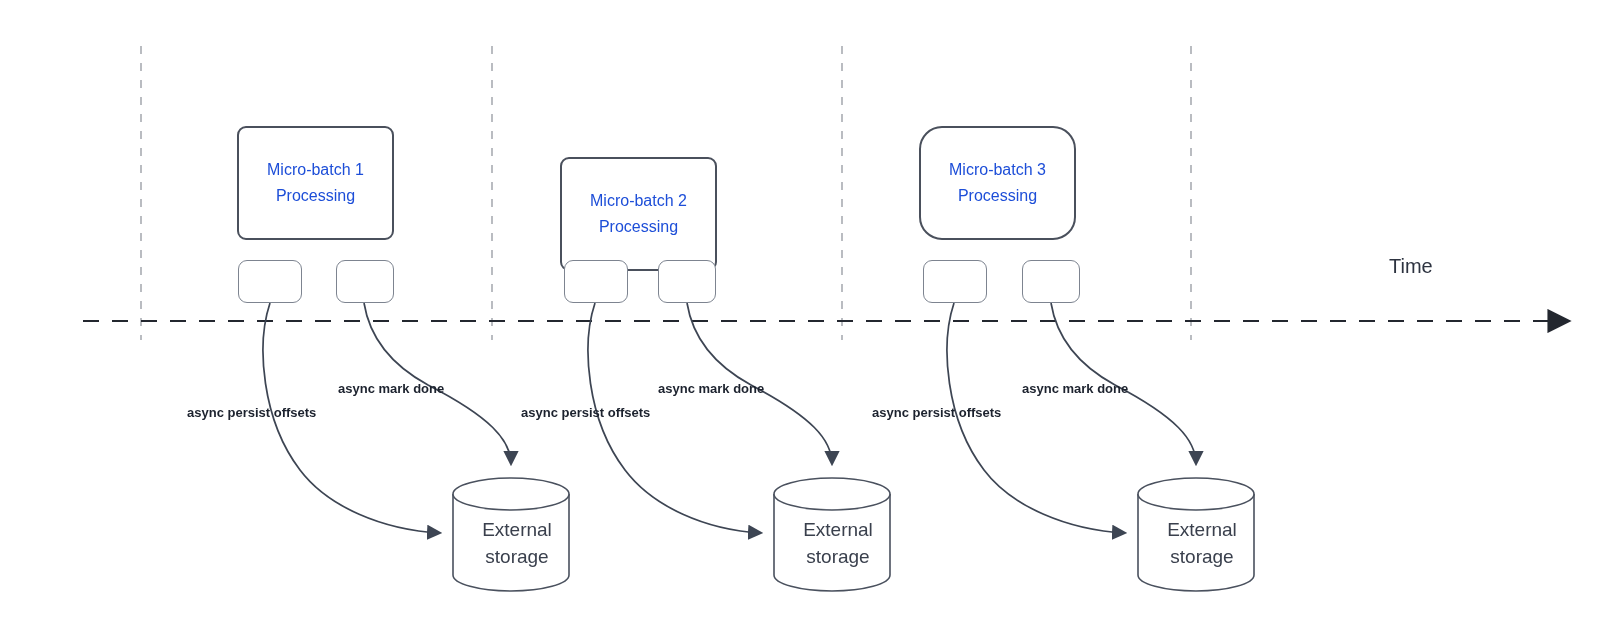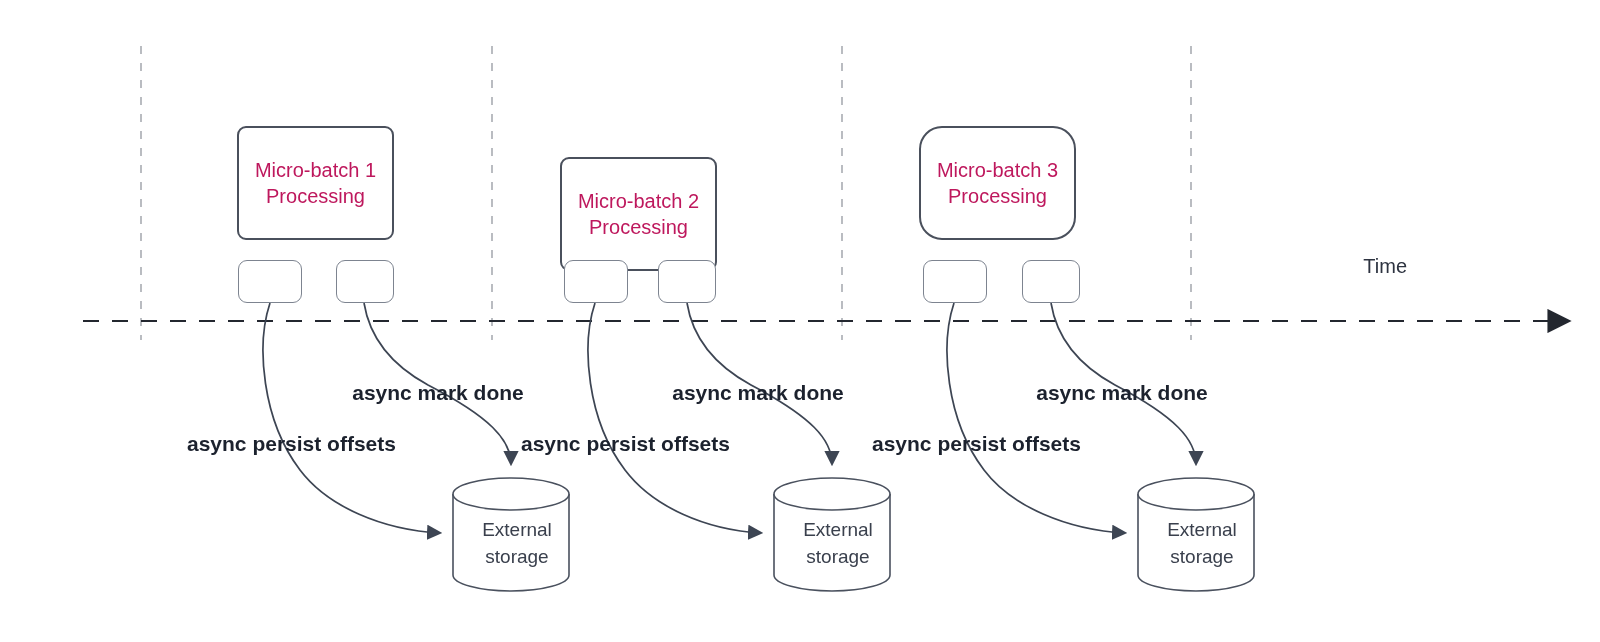--- a/index.html
+++ b/index.html
@@ -21,23 +21,23 @@
     top: 126px;
     width: 157px;
     height: 114px;
     border: 2px solid #4a505c;
     border-radius: 9px;
     background: #ffffff;
     display: flex;
     align-items: center;
     justify-content: center;
     text-align: center;
-    font-size: 20px;
+    font-size: 16px;
     line-height: 26px;
-    color: #be185d;
+    color: #1d4ed8;
     box-sizing: border-box;
   }
   .bigbox .label { width: 135px; }
   .g1.bigbox { left: 237px; }
   .g2.bigbox { left: 560px; margin-top: 31px; }
   .g3.bigbox { left: 919px; border-radius: 23px; }
 
   .smallbox {
     position: absolute;
     top: 260px;
@@ -83,41 +83,41 @@
     padding-left: 12px;
   }
   .cyl-label .label { width: 92px; }
   .g1.cyl-label { left: 452px; }
   .g2.cyl-label { left: 773px; }
   .g3.cyl-label { left: 1137px; }
 
   .arrow-label {
     position: absolute;
     width: 200px;
-    text-align: center;
-    font-size: 21px;
+    text-align: left;
+    font-size: 13px;
     font-weight: bold;
     color: #1c222e;
     white-space: nowrap;
   }
-  .persist-label { top: 432px; }
+  .persist-label { top: 405px; }
   .done-label { top: 381px; }
   .g1.persist-label { left: 187px; }
   .g2.persist-label { left: 521px; }
   .g3.persist-label { left: 872px; }
   .g1.done-label { left: 338px; }
   .g2.done-label { left: 658px; }
   .g3.done-label { left: 1022px; }
 
   .time-label {
     position: absolute;
-    left: 1287px;
+    left: 1389px;
     top: 255px;
     width: 120px;
-    text-align: right;
+    text-align: left;
     font-size: 20px;
     color: #2d3340;
   }
 </style>
 </head>
 <body>
 
 <div id="canvas">
 
   <svg id="lines-layer" width="1600" height="642" viewBox="0 0 1600 642">

